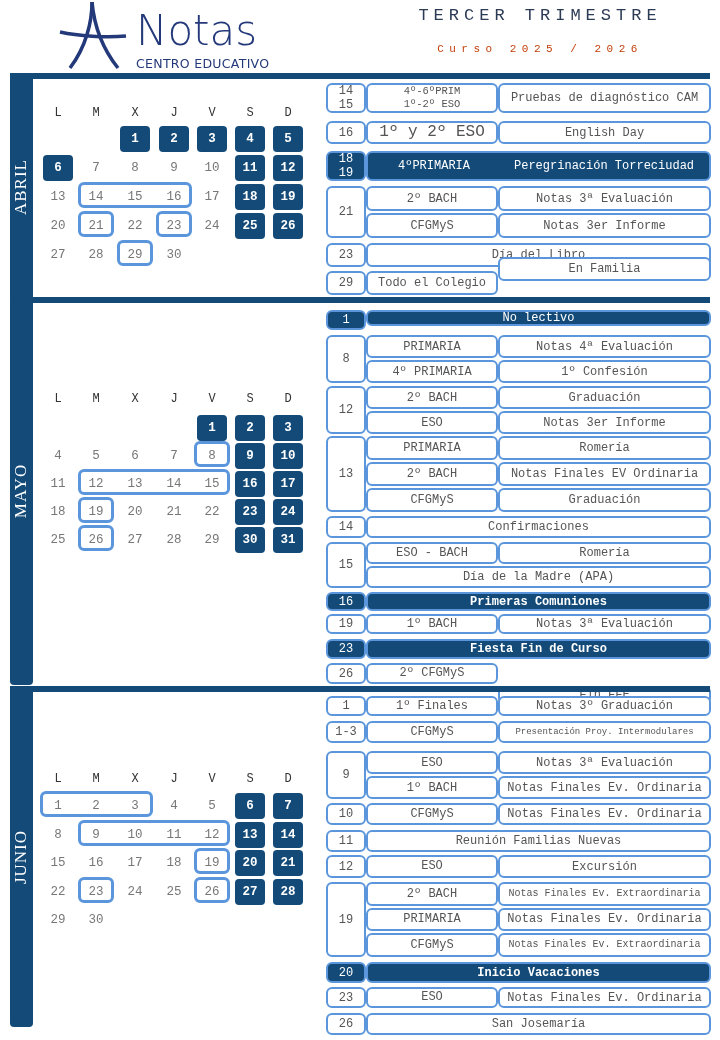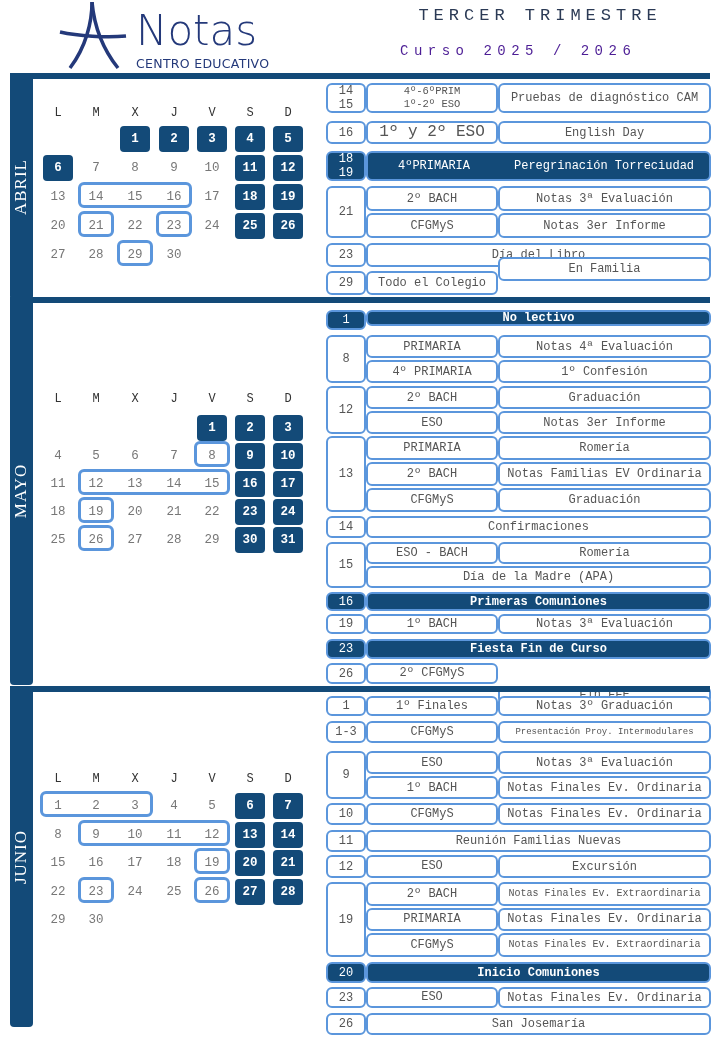--- a/index.html
+++ b/index.html
@@ -6,22 +6,22 @@
   body { width: 720px; height: 1040px; background: #ffffff; position: relative; overflow: hidden;
          font-family: "Liberation Mono", "DejaVu Sans Mono", monospace; color: #555; }
   
   .logo-mark { position: absolute; left: 56px; top: 2px; width: 72px; height: 68px; }
   .logo-name { position: absolute; left: 136px; top: 8px; font-family: "DejaVu Sans", sans-serif; font-size: 42px;
                font-weight: 300; color: #24397a; letter-spacing: 0px; line-height: 46px; }
   .logo-sub { position: absolute; left: 136px; top: 56px; font-family: "DejaVu Sans", sans-serif; font-size: 12.5px;
               color: #24397a; letter-spacing: 0.3px; }
   .title { position: absolute; left: 400px; top: 6px; width: 280px; text-align: center; font-size: 17px;
            letter-spacing: 5px; color: #2b3a55; }
-  .subtitle { position: absolute; left: 400px; top: 43px; width: 280px; font-size: 14px;
-              letter-spacing: 5.5px; color: #4c1d95; }
+  .subtitle { position: absolute; left: 400px; top: 43px; width: 280px; text-align: center; font-size: 11px;
+              letter-spacing: 5.5px; color: #c2410c; }
 
   
   .hbar { position: absolute; left: 10px; height: 6px; background: #134a78; width: 700px; }
   .vbar { position: absolute; left: 10px; width: 23px; background: #134a78; border-radius: 0 0 4px 4px; }
   .vlabel { position: absolute; left: 21px; transform: translate(-50%,-50%) rotate(-90deg); color: #fff;
             font-family: "Liberation Serif", "DejaVu Serif", serif; font-size: 17px; letter-spacing: 1px; white-space: nowrap; }
 
   
   .dow { position: absolute; width: 30px; text-align: center; font-size: 12px; color: #333; }
   .day { position: absolute; width: 30px; height: 26px; line-height: 26px; text-align: center; font-size: 12.5px; color: #777; }
@@ -159,36 +159,36 @@
     <div class="day hol" style="left: 235px; top: 499px;">23</div>
     <div class="day hol" style="left: 273px; top: 499px;">24</div>
     <div class="day" style="left: 43px; top: 527px;">25</div>
     <div class="day" style="left: 81px; top: 527px;">26</div>
     <div class="day" style="left: 120px; top: 527px;">27</div>
     <div class="day" style="left: 159px; top: 527px;">28</div>
     <div class="day" style="left: 197px; top: 527px;">29</div>
     <div class="day hol" style="left: 235px; top: 527px;">30</div>
     <div class="day hol" style="left: 273px; top: 527px;">31</div>
     <div class="cell dark" style="left: 326px; top: 310px; width: 40px; height: 20px; white-space: pre; line-height: 14px;">1</div>
-    <div class="cell dark" style="left: 366px; top: 310px; width: 345px; height: 16px; font-weight: bold;">No lectivo</div>
+    <div class="cell dark" style="left: 366px; top: 310px; width: 345px; height: 16px; font-weight: normal;">No lectivo</div>
     <div class="cell" style="left: 326px; top: 335px; width: 40px; height: 48px; white-space: pre; line-height: 14px;">8</div>
     <div class="cell" style="left: 366px; top: 335px; width: 132px; height: 23px;">PRIMARIA</div>
     <div class="cell" style="left: 498px; top: 335px; width: 213px; height: 23px;">Notas 4ª Evaluación</div>
     <div class="cell" style="left: 366px; top: 360px; width: 132px; height: 23px;">4º PRIMARIA</div>
     <div class="cell" style="left: 498px; top: 360px; width: 213px; height: 23px;">1º Confesión</div>
     <div class="cell" style="left: 326px; top: 386px; width: 40px; height: 48px; white-space: pre; line-height: 14px;">12</div>
     <div class="cell" style="left: 366px; top: 386px; width: 132px; height: 23px;">2º BACH</div>
     <div class="cell" style="left: 498px; top: 386px; width: 213px; height: 23px;">Graduación</div>
     <div class="cell" style="left: 366px; top: 411px; width: 132px; height: 23px;">ESO</div>
     <div class="cell" style="left: 498px; top: 411px; width: 213px; height: 23px;">Notas 3er Informe</div>
     <div class="cell" style="left: 326px; top: 436px; width: 40px; height: 76px; white-space: pre; line-height: 14px;">13</div>
     <div class="cell" style="left: 366px; top: 436px; width: 132px; height: 24px;">PRIMARIA</div>
     <div class="cell" style="left: 498px; top: 436px; width: 213px; height: 24px;">Romería</div>
     <div class="cell" style="left: 366px; top: 462px; width: 132px; height: 24px;">2º BACH</div>
-    <div class="cell" style="left: 498px; top: 462px; width: 213px; height: 24px;">Notas Familias EV Ordinaria</div>
+    <div class="cell" style="left: 498px; top: 462px; width: 213px; height: 24px;">Notas Finales EV Ordinaria</div>
     <div class="cell" style="left: 366px; top: 488px; width: 132px; height: 24px;">CFGMyS</div>
     <div class="cell" style="left: 498px; top: 488px; width: 213px; height: 24px;">Graduación</div>
     <div class="cell" style="left: 326px; top: 516px; width: 40px; height: 22px; white-space: pre; line-height: 14px;">14</div>
     <div class="cell" style="left: 366px; top: 516px; width: 345px; height: 22px; font-weight: normal;">Confirmaciones</div>
     <div class="cell" style="left: 326px; top: 542px; width: 40px; height: 46px; white-space: pre; line-height: 14px;">15</div>
     <div class="cell" style="left: 366px; top: 542px; width: 132px; height: 22px;">ESO - BACH</div>
     <div class="cell" style="left: 498px; top: 542px; width: 213px; height: 22px;">Romería</div>
     <div class="cell" style="left: 366px; top: 566px; width: 345px; height: 22px;">Día de la Madre (APA)</div>
     <div class="cell dark" style="left: 326px; top: 592px; width: 40px; height: 19px; white-space: pre; line-height: 14px;">16</div>
     <div class="cell dark" style="left: 366px; top: 592px; width: 345px; height: 19px; font-weight: bold;">Primeras Comuniones</div>
@@ -265,19 +265,19 @@
     <div class="cell" style="left: 366px; top: 855px; width: 132px; height: 23px; white-space: pre; line-height: 13px; font-size: 12px;">ESO</div>
     <div class="cell" style="left: 498px; top: 855px; width: 213px; height: 23px;">Excursión</div>
     <div class="cell" style="left: 326px; top: 882px; width: 40px; height: 75px; white-space: pre; line-height: 14px;">19</div>
     <div class="cell" style="left: 366px; top: 882px; width: 132px; height: 23.6667px;">2º BACH</div>
     <div class="cell tiny" style="left: 498px; top: 882px; width: 213px; height: 23.6667px;">Notas Finales Ev. Extraordinaria</div>
     <div class="cell" style="left: 366px; top: 907.667px; width: 132px; height: 23.6667px;">PRIMARIA</div>
     <div class="cell" style="left: 498px; top: 907.667px; width: 213px; height: 23.6667px;">Notas Finales Ev. Ordinaria</div>
     <div class="cell" style="left: 366px; top: 933.333px; width: 132px; height: 23.6667px;">CFGMyS</div>
     <div class="cell tiny" style="left: 498px; top: 933.333px; width: 213px; height: 23.6667px;">Notas Finales Ev. Extraordinaria</div>
     <div class="cell dark" style="left: 326px; top: 962px; width: 40px; height: 21px; white-space: pre; line-height: 14px;">20</div>
-    <div class="cell dark" style="left: 366px; top: 962px; width: 345px; height: 21px; font-weight: bold;">Inicio Comuniones</div>
+    <div class="cell dark" style="left: 366px; top: 962px; width: 345px; height: 21px; font-weight: bold;">Inicio Vacaciones</div>
     <div class="cell" style="left: 326px; top: 987px; width: 40px; height: 21px; white-space: pre; line-height: 14px;">23</div>
     <div class="cell" style="left: 366px; top: 987px; width: 132px; height: 21px; white-space: pre; line-height: 13px; font-size: 12px;">ESO</div>
     <div class="cell" style="left: 498px; top: 987px; width: 213px; height: 21px;">Notas Finales Ev. Ordinaria</div>
     <div class="cell" style="left: 326px; top: 1013px; width: 40px; height: 22px; white-space: pre; line-height: 14px;">26</div>
     <div class="cell" style="left: 366px; top: 1013px; width: 345px; height: 22px; font-weight: normal;">San Josemaría</div>
   </div>
 
 </body></html>

